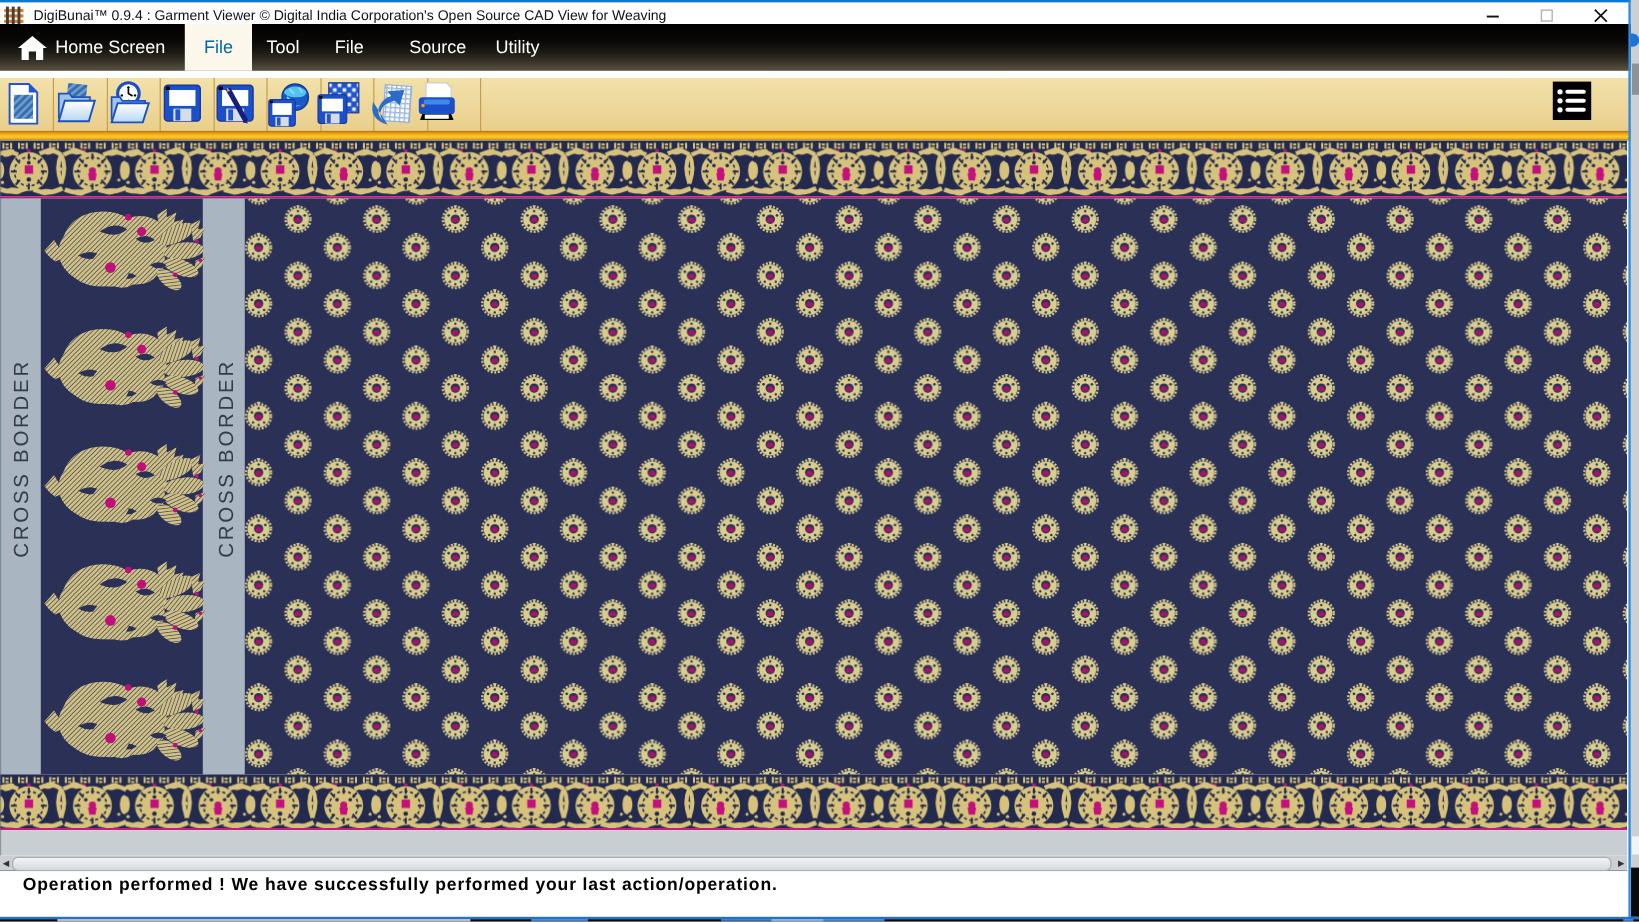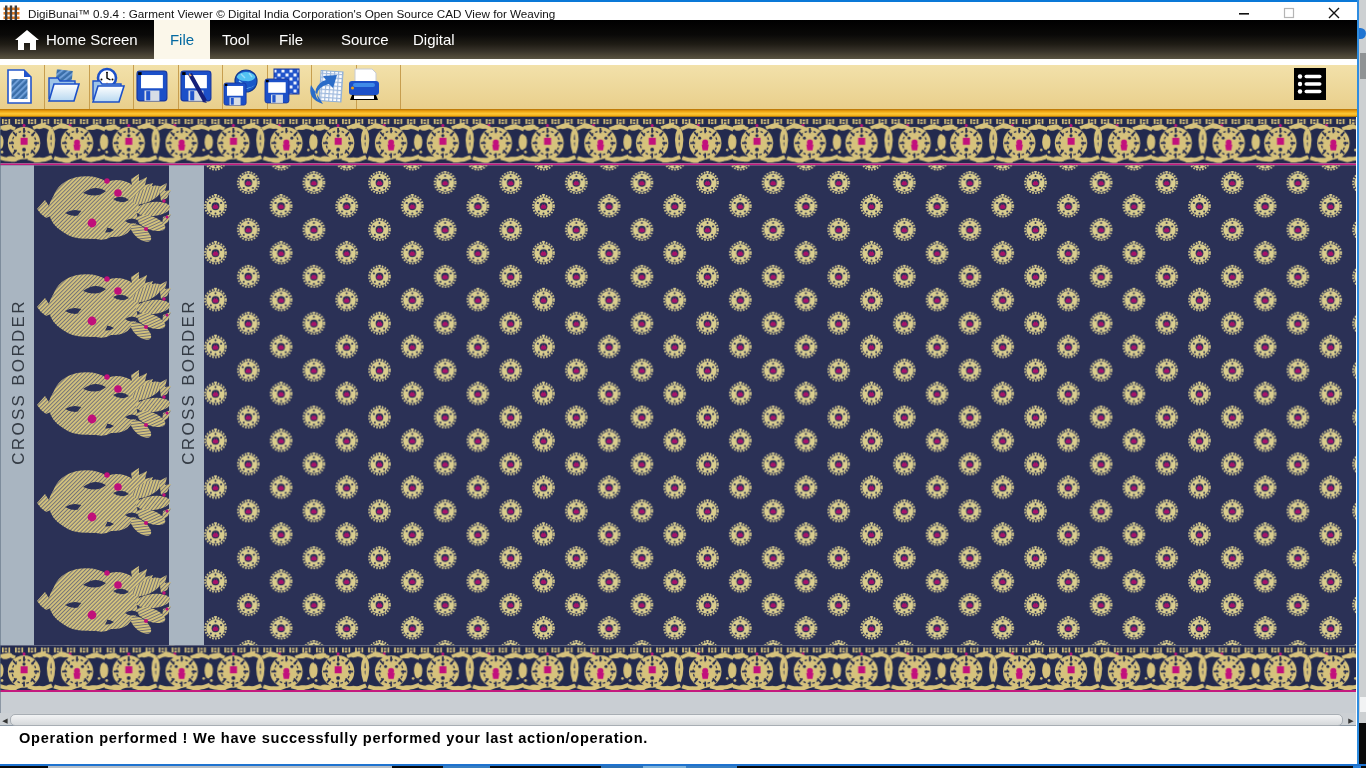--- a/index.html
+++ b/index.html
@@ -66,21 +66,21 @@
     </svg></div>
 <div class="abs" id="menubar">
 <svg class="abs" style="left:14px;top:8px;" width="26" height="24" viewBox="0 0 26 24">
 <path d="M13 2 L25 12 L22 12 L22 22 L16 22 L16 15 L10 15 L10 22 L4 22 L4 12 L1 12 Z" fill="#fff"></path>
 </svg>
 <div class="mitem" style="left:46px;">Home Screen</div>
 <div class="mitem" id="filetab">File</div>
 <div class="mitem" style="left:222px;">Tool</div>
 <div class="mitem" style="left:279px;">File</div>
 <div class="mitem" style="left:341px;">Source</div>
-<div class="mitem" style="left:413px;">Digital</div>
+<div class="mitem" style="left:413px;">Utility</div>
 </div>
 <div class="abs" id="toolbar">
 <div class="sep" style="left:44px"></div>
 <div class="sep" style="left:89px"></div>
 <div class="sep" style="left:133px"></div>
 <div class="sep" style="left:178px"></div>
 <div class="sep" style="left:222px"></div>
 <div class="sep" style="left:267px"></div>
 <div class="sep" style="left:311px"></div>
 <div class="sep" style="left:356px"></div>

